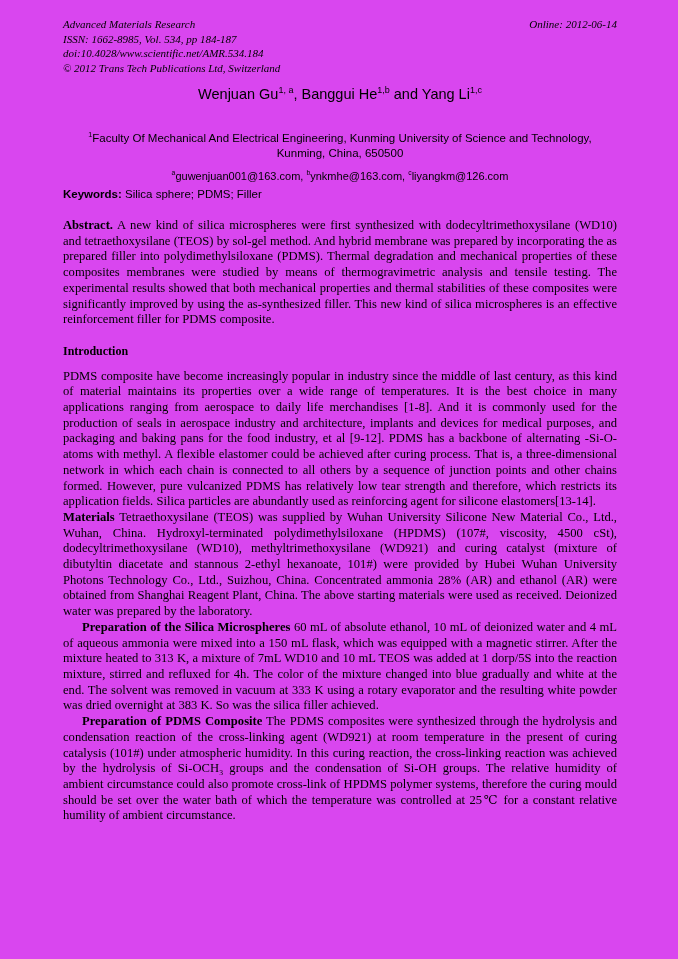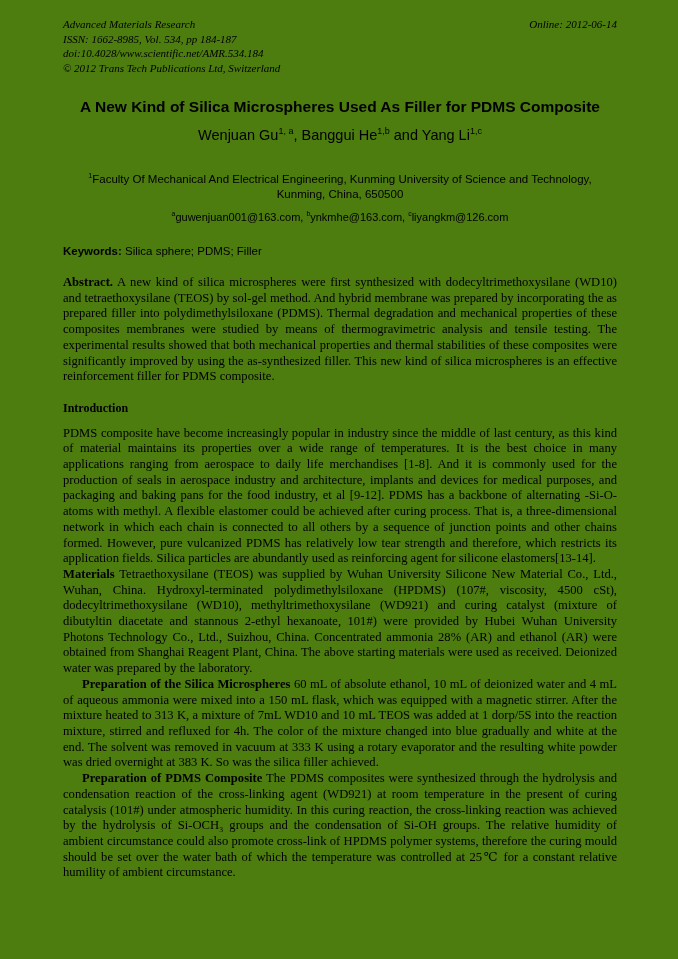--- a/index.html
+++ b/index.html
@@ -1,21 +1,21 @@
 <!DOCTYPE html>
 <html><head>
 <meta charset="utf-8">
 <style>
   html, body { margin: 0; padding: 0; background: #ffffff; }
   .page {
     position: relative;
     width: 678px;
     height: 959px;
     margin: 0 auto;
-    background: #4d7c0f;
+    background: #d946ef;
     color: #000000;
     box-sizing: border-box;
     padding: 17px 61px 0 63px;
     font-family: "Liberation Serif", "DejaVu Serif", serif;
     overflow: hidden;
   }
   
   .header {
     display: flex;
     justify-content: space-between;
@@ -55,21 +55,21 @@
   }
   .emails {
     margin-top: 9px;
     text-align: center;
     font-family: "Liberation Sans", "DejaVu Sans", sans-serif;
     font-size: 11px;
     line-height: 14px;
   }
   
   .keywords {
-    margin-top: 20px;
+    margin-top: 4px;
     font-family: "Liberation Sans", "DejaVu Sans", sans-serif;
     font-size: 11.5px;
     line-height: 14px;
   }
   .keywords b { font-weight: bold; }
   
   .para {
     margin: 0;
     font-size: 12.6px;
     line-height: 15.7px;
@@ -94,21 +94,20 @@
   <div class="header">
     <div class="left">
       <div>Advanced Materials Research</div>
       <div>ISSN: 1662-8985, Vol. 534, pp 184-187</div>
       <div>doi:10.4028/www.scientific.net/AMR.534.184</div>
       <div>© 2012 Trans Tech Publications Ltd, Switzerland</div>
     </div>
     <div class="right">Online: 2012-06-14</div>
   </div>
 
-  <div class="title">A New Kind of Silica Microspheres Used As Filler for PDMS Composite</div>
 
   <div class="authors">
     <span><span>Wenjuan Gu</span><sup>1, a</sup><span>, </span></span><span><span>Banggui He</span><sup>1,b</sup><span> and </span></span><span><span>Yang Li</span><sup>1,c</sup></span>
   </div>
 
   <div class="affiliation">
     <sup>1</sup><span>Faculty Of Mechanical And Electrical Engineering, Kunming University of Science and Technology, Kunming, China, 650500</span>
   </div>
 
   <div class="emails">

